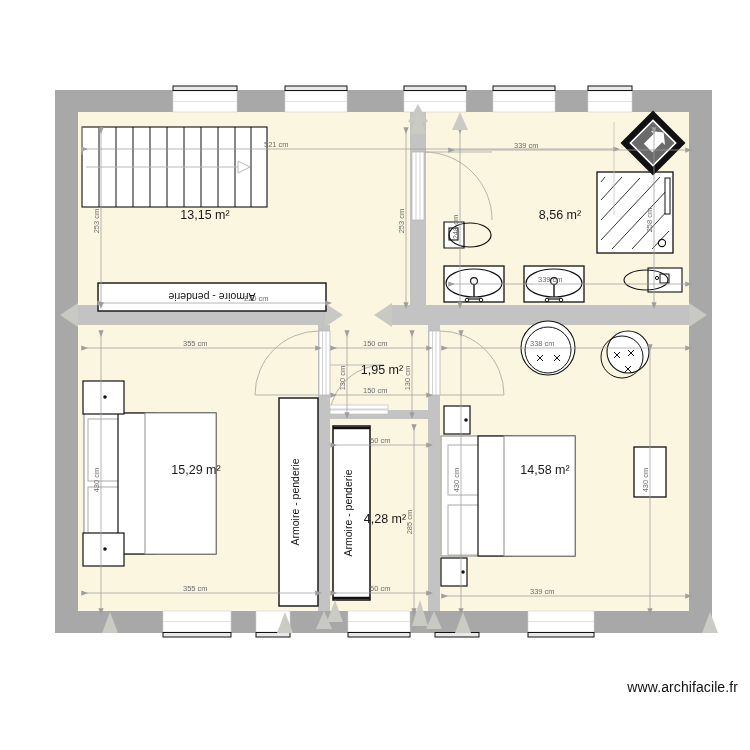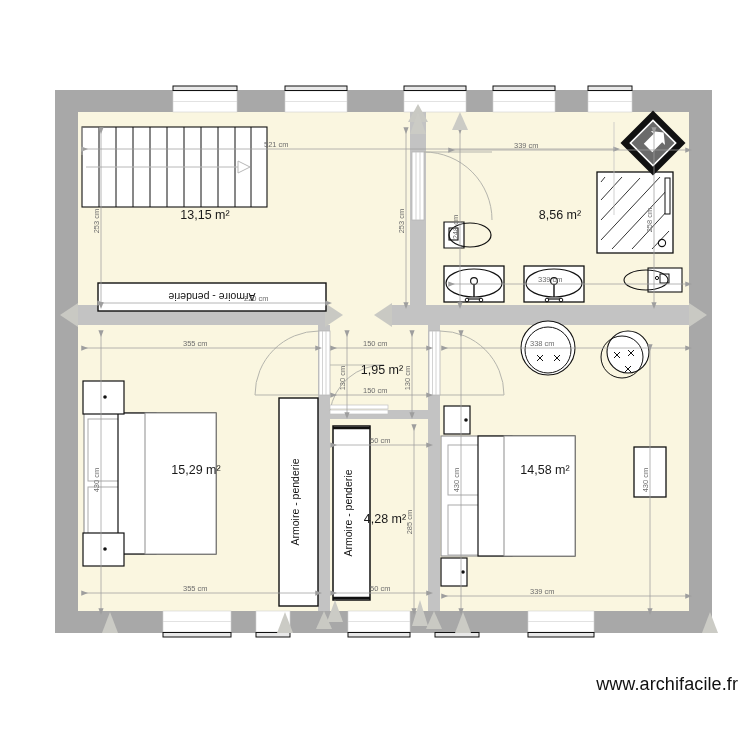--- a/index.html
+++ b/index.html
@@ -9,21 +9,21 @@
     background:#ffffff;
     font-family:"Liberation Sans", sans-serif;
     position:relative;
     overflow:hidden;
   }
   #plan{position:absolute;left:0;top:0;width:750px;height:750px;}
   .credit{
     position:absolute;
     right:12px;
     bottom:55px;
-    font-size:18px;
+    font-size:14px;
     color:#111111;
     font-family:"Liberation Sans", sans-serif;
     letter-spacing:0.1px;
   }
   svg text{ font-family:"Liberation Sans", sans-serif; }
   .dimtxt{ font-size:7.5px; fill:#6d6d6d; }
   .areatxt{ font-size:12.5px; fill:#1a1a1a; }
   .furntxt{ font-size:10.5px; fill:#111111; }
 </style>
 </head>

